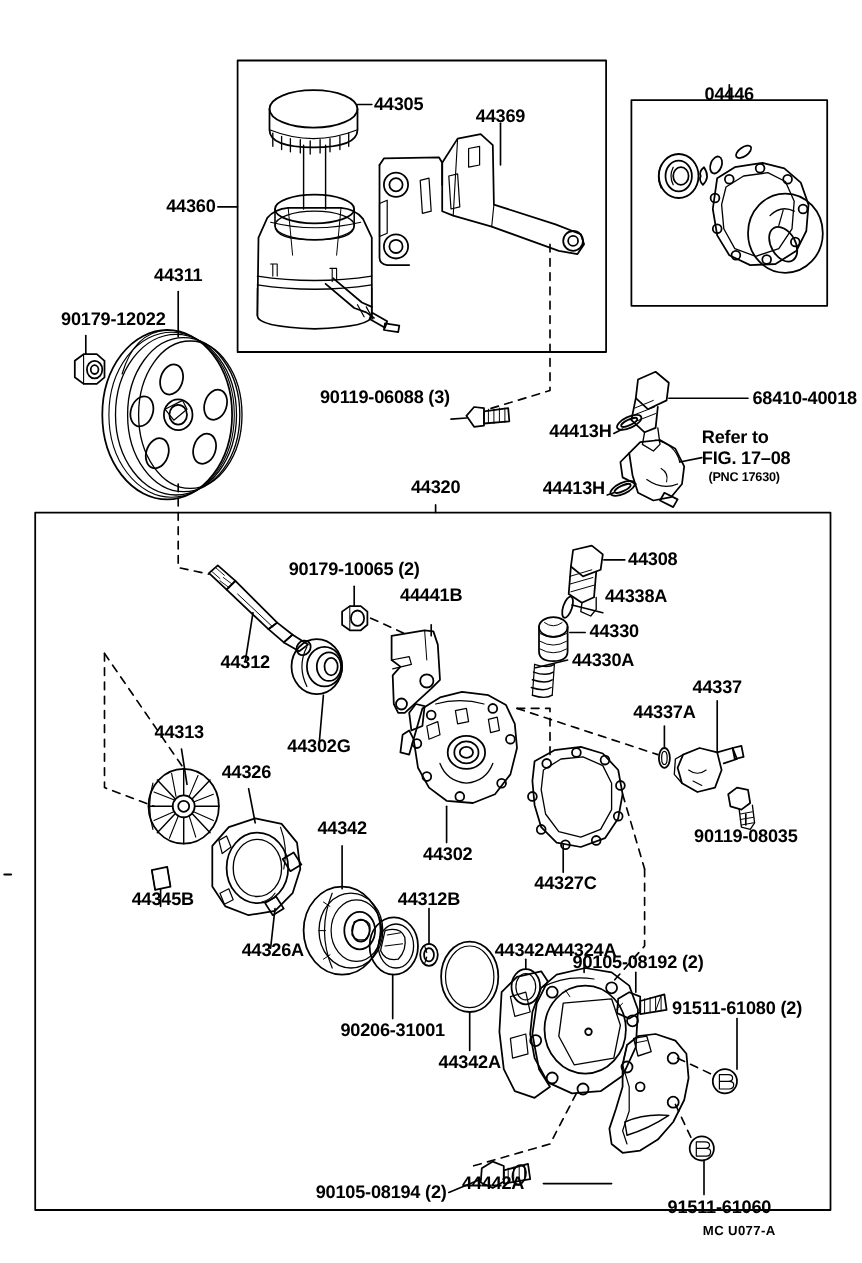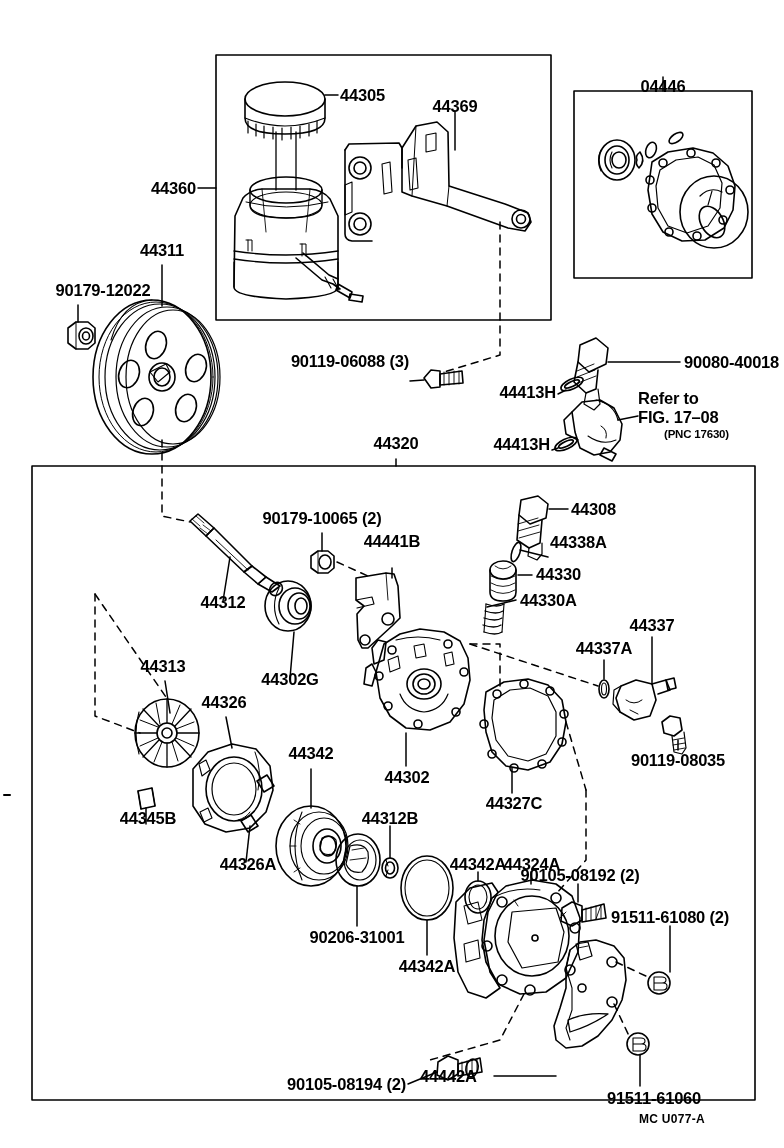--- a/index.html
+++ b/index.html
@@ -440,26 +440,26 @@
   </g>
 </svg>
 
 <div class="lbl" style="left:340px;top:87px;">44305</div>
 <div class="lbl r" style="left:196px;top:180px;">44360</div>
 <div class="lbl c" style="left:455px;top:98px;">44369</div>
 <div class="lbl c" style="left:162px;top:242px;">44311</div>
 <div class="lbl c" style="left:87px;top:282px;margin-left:16px;">90179-12022</div>
 <div class="lbl r" style="left:409px;top:353px;">90119-06088 (3)</div>
 <div class="lbl c" style="left:663px;top:62px;margin-top:16px;">04446</div>
-<div class="lbl" style="left:684px;top:354px;">90080-40018</div>
+<div class="lbl" style="left:684px;top:354px;">68410-40018</div>
 <div class="lbl r" style="left:556px;top:384px;">44413H</div>
 <div class="lbl r" style="left:550px;top:436px;">44413H</div>
 <div class="lbl multi" style="left:638px;top:390px;">Refer to</div>
 <div class="lbl multi" style="left:638px;top:409px;">FIG. 17–08</div>
-<div class="lbl xs" style="left:644px;top:429px;padding-left:20px;">(PNC 17630)</div>
+<div class="lbl xs" style="left:624px;top:429px;padding-left:20px;">(PNC 17630)</div>
 <div class="lbl c" style="left:396px;top:435px;">44320</div>
 
 <div class="lbl c" style="left:223px;top:594px;">44312</div>
 <div class="lbl c" style="left:290px;top:671px;">44302G</div>
 <div class="lbl c" style="left:322px;top:510px;">90179-10065 (2)</div>
 <div class="lbl c" style="left:392px;top:533px;">44441B</div>
 
 <div class="lbl c" style="left:163px;top:658px;">44313</div>
 <div class="lbl c" style="left:148px;top:810px;">44345B</div>
 <div class="lbl c" style="left:224px;top:694px;">44326</div>

